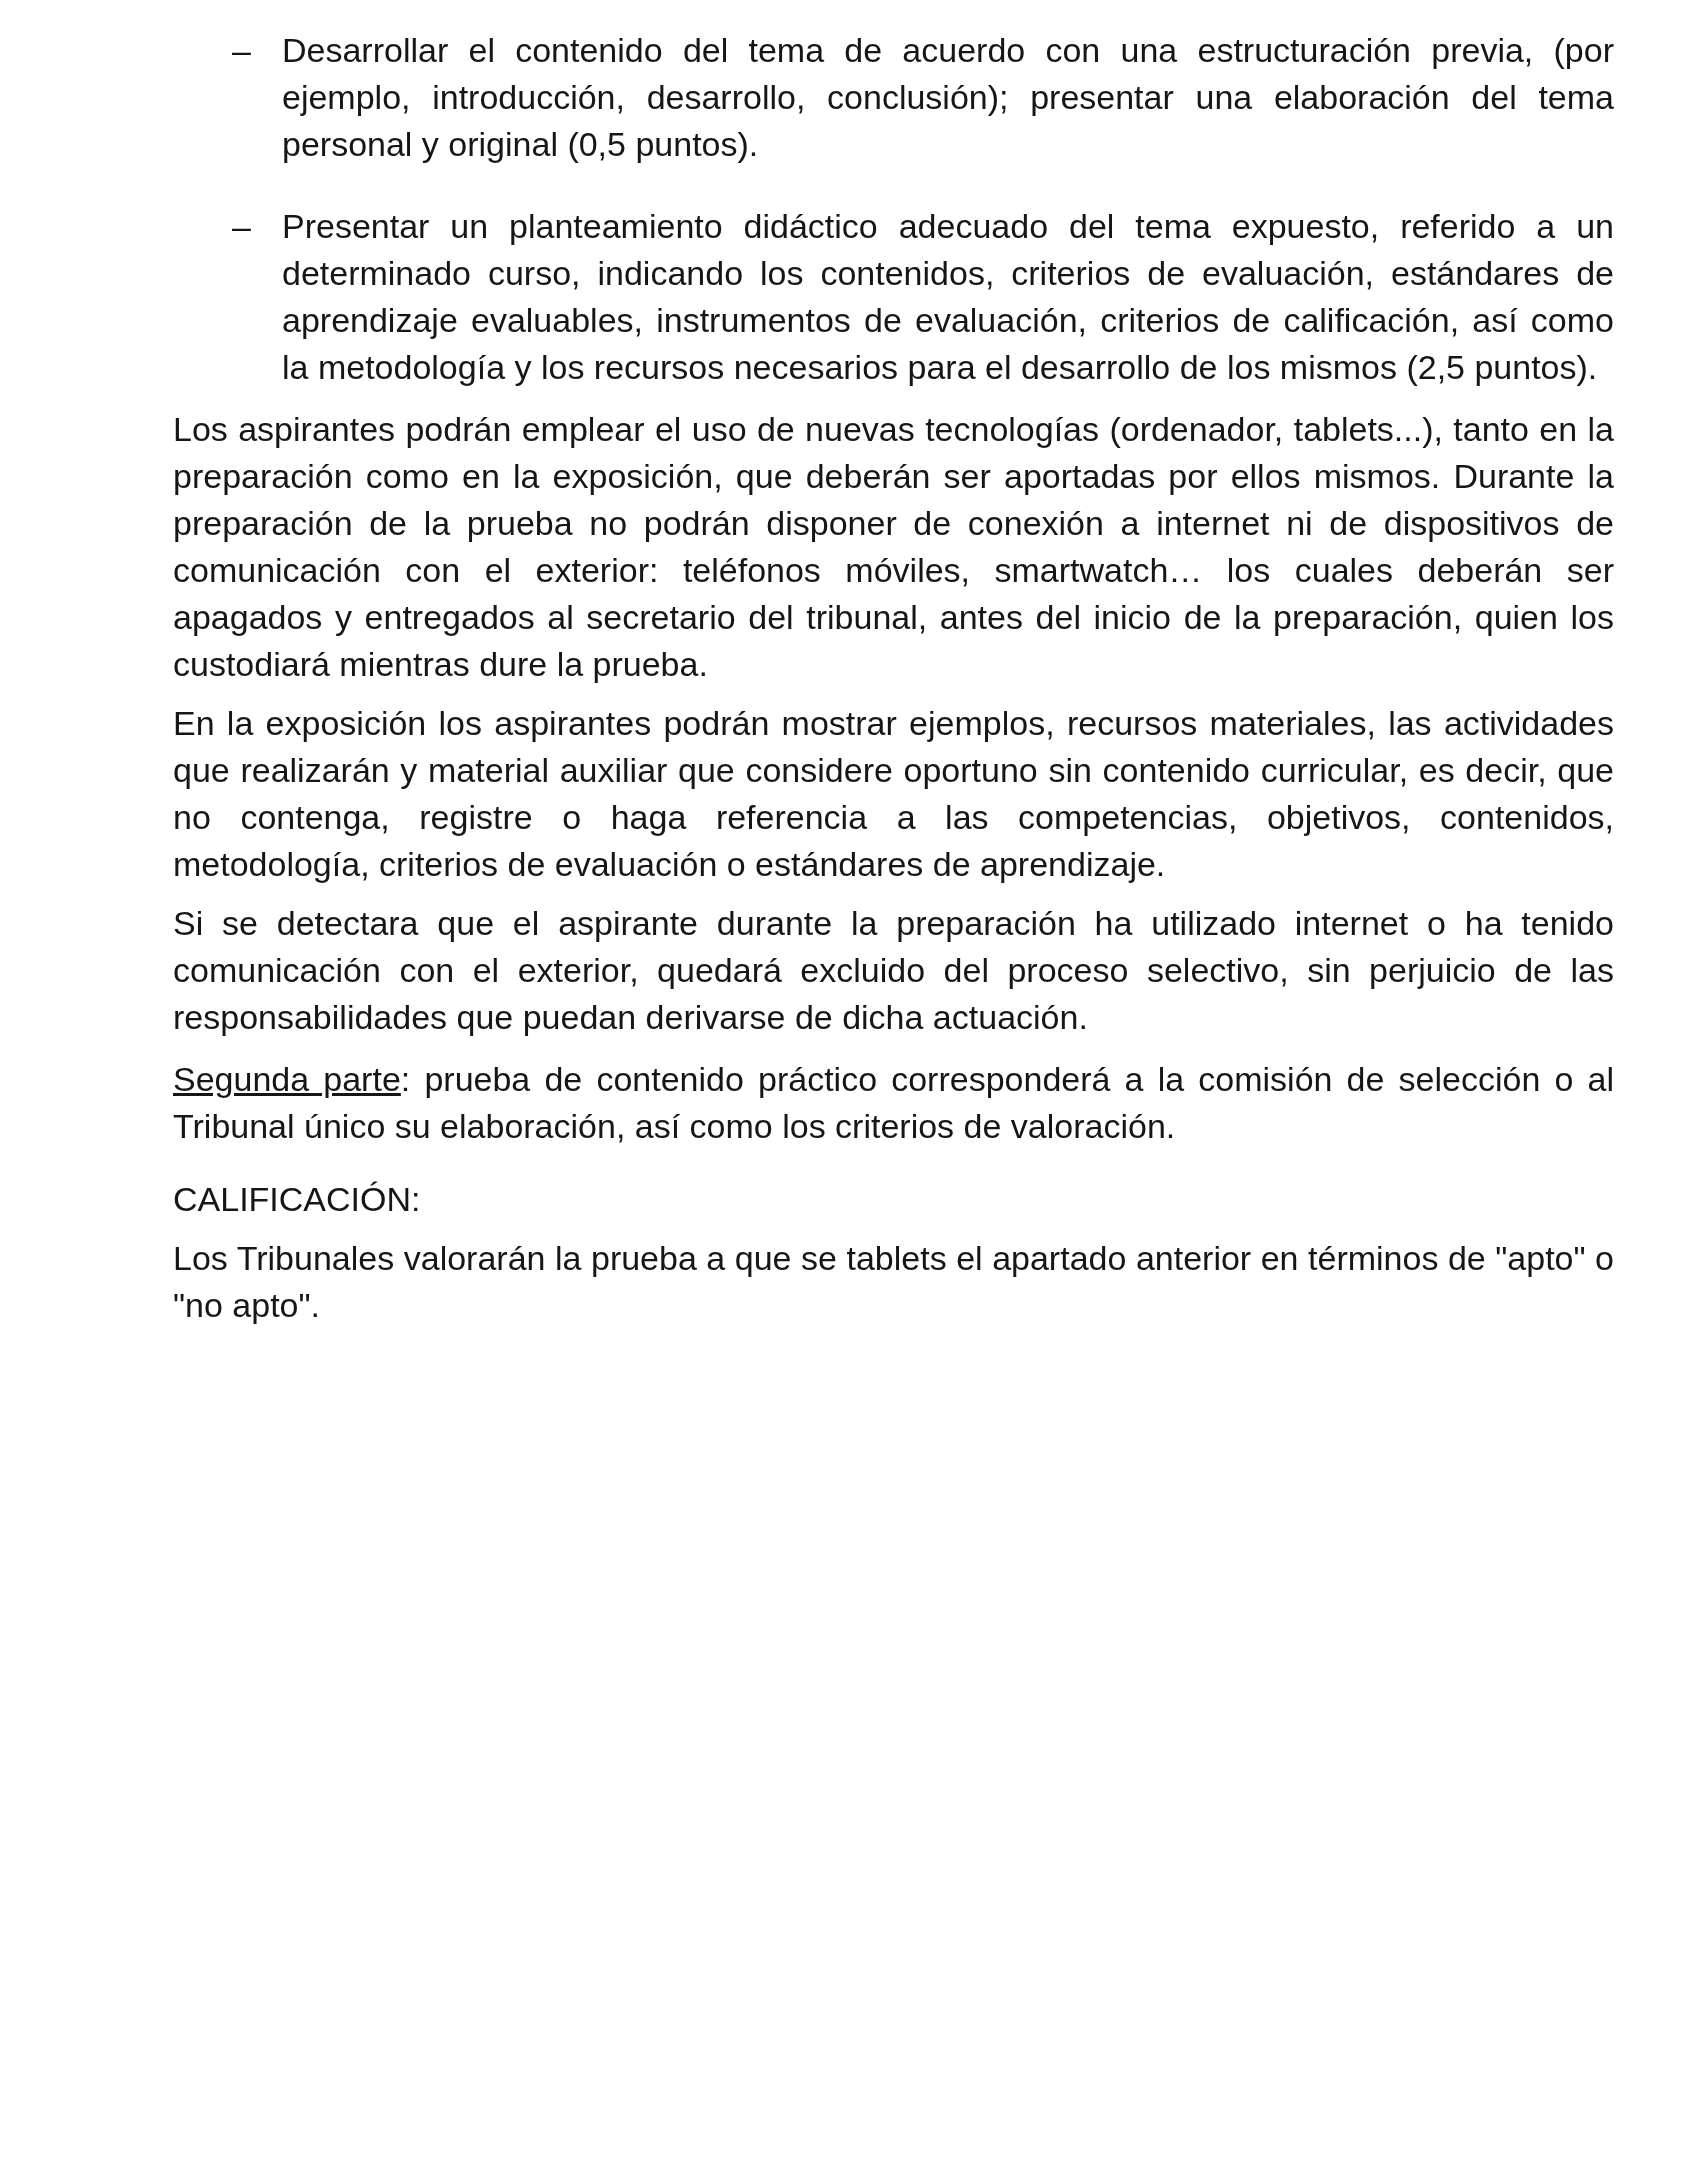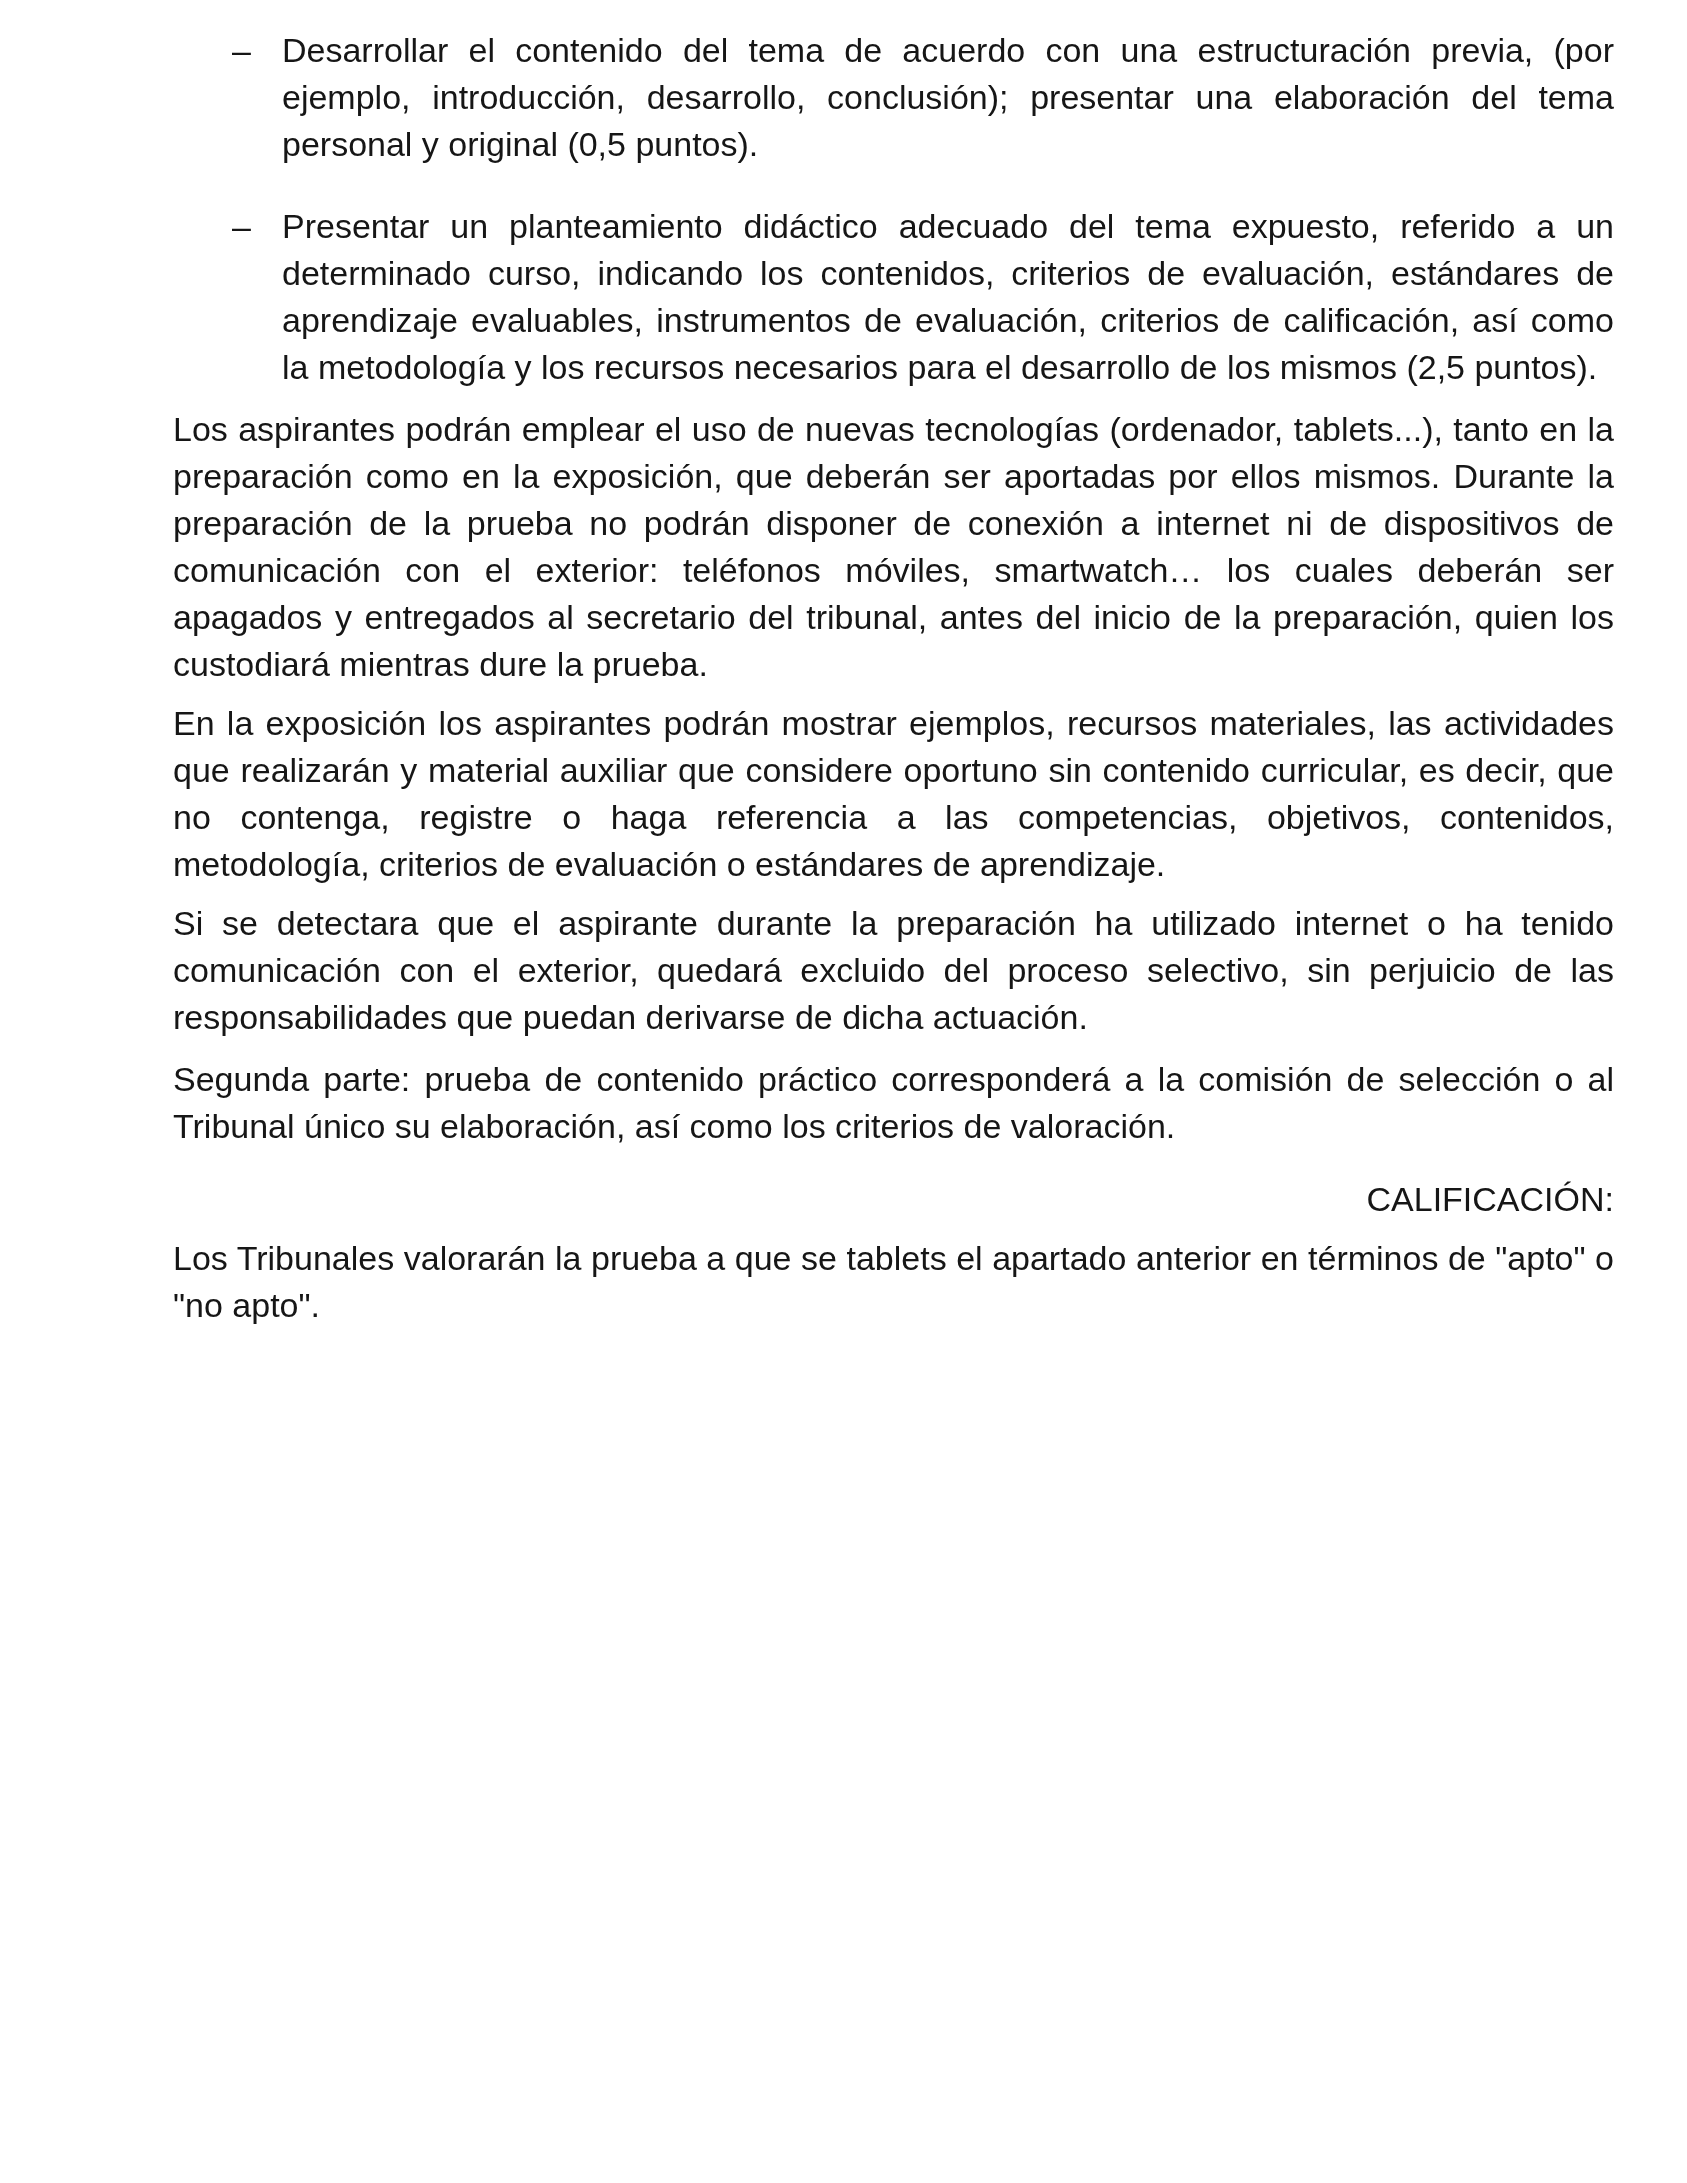--- a/index.html
+++ b/index.html
@@ -45,25 +45,26 @@
     left: 59px;
     top: 0;
   }
   p {
     margin: 0 0 12px 0;
   }
   .segunda {
     margin-top: 15px;
   }
   .underline {
+    text-decoration: underline;
   }
   .calificacion {
     margin-top: 26px;
     margin-bottom: 12px;
-    text-align: right;
+    text-align: left;
   }
 </style>
 </head>
 <body>
 
 <div class="page">
   <div class="doc">
 
     <ul class="bullet-list">
       <li>

